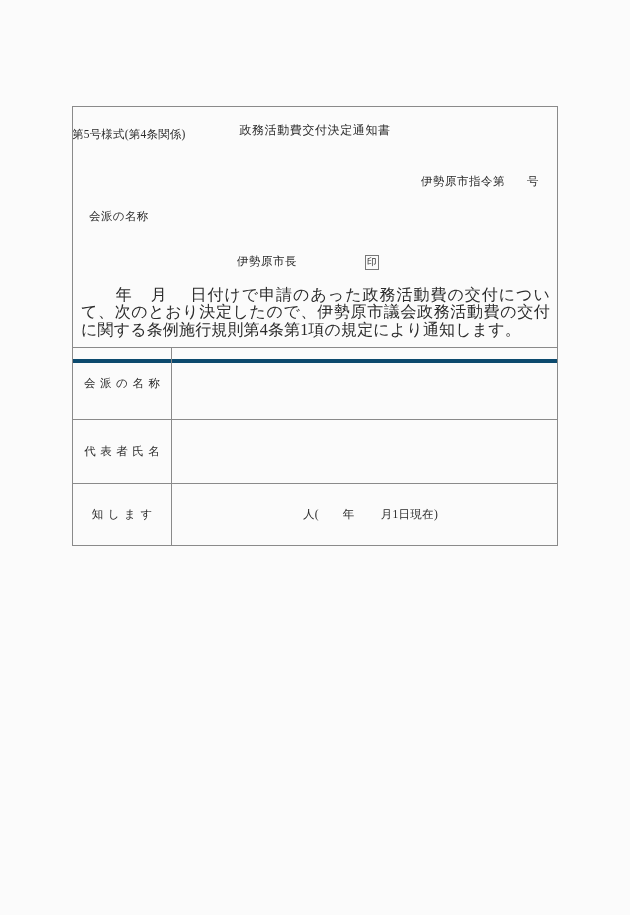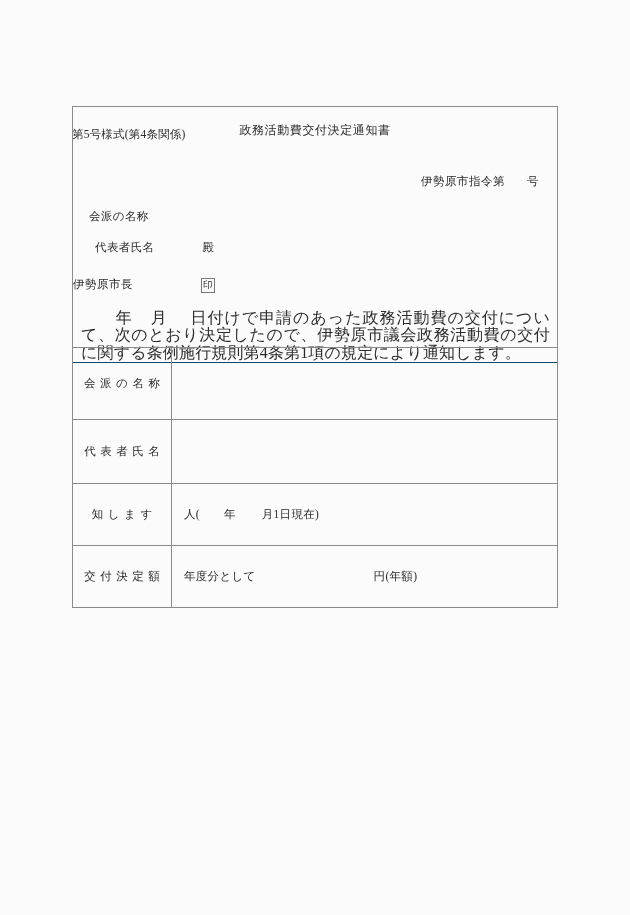--- a/index.html
+++ b/index.html
@@ -39,21 +39,21 @@
     top: 106px;
     width: 486px;
     box-sizing: border-box;
     border: 1px solid #8a8a8a;
     border-bottom: none;
   }
   .header-block {
     position: relative;
     height: 241px;
     box-sizing: border-box;
-    border-bottom: 1px solid #0c4a6e;
+    border-bottom: 4px solid #0c4a6e;
   }
   .doc-title {
     text-align: center;
     font-size: 12px;
     letter-spacing: 0.6px;
     margin-top: 15px;
     white-space: nowrap;
   }
   .number-line {
     text-align: right;
@@ -84,22 +84,22 @@
     padding-left: 22px;
     letter-spacing: 0.4px;
     white-space: nowrap;
   }
   .rep-line .dono {
     display: inline-block;
     margin-left: 48px;
   }
   .mayor-line {
     font-size: 11.5px;
-    margin-top: 22px;
-    text-align: left;
+    margin-top: 30px;
+    text-align: center;
     padding-right: 14px;
     letter-spacing: 0.5px;
     white-space: nowrap;
     position: relative;
   }
   .mayor-name {
     display: inline-block;
   }
   .seal-box {
     display: inline-block;
@@ -162,20 +162,21 @@
   }
   .doc-table td.label .wide {
     letter-spacing: 0.3px;
     display: inline-block;
     width: 74px;
     text-align: justify;
     text-align-last: justify;
   }
   .doc-table td.value {
     padding-left: 12px;
+    text-align: center;
   }
   .row-h-72 { height: 72px; }
   .row-h-64 { height: 64px; }
   .row-h-62 { height: 62px; }
   .row-h-108 { height: 108px; }
   .cell-members {
     text-align: left;
     padding-left: 105px;
     white-space: nowrap;
     letter-spacing: 0.3px;
@@ -210,23 +211,20 @@
 
       <div class="doc-title">政務活動費交付決定通知書</div>
 
       <div class="number-line">
         <span>伊勢原市指令第</span><span class="gapc"></span><span>号</span>
       </div>
 
 
       <div class="party-name">会派の名称</div>
 
-      <div class="rep-line">
-        <span>代表者氏名</span><span class="dono">殿</span>
-      </div>
 
       <div class="mayor-line">
         <span class="mayor-name">伊勢原市長</span><span class="seal-box">印</span>
       </div>
 
       <div class="body-text">
         <span class="indent"></span><span>年</span><span class="gapc-sm"></span><span>月</span><span class="gapc"></span><span>日付けで申請のあった政務活動費の交付について、次のとおり決定し</span><span>たので、伊勢原市議会政務活動費の交付に関する条例施行規則第4条第1項の規定により通</span><span>知します。</span>
       </div>
 
     </div>
@@ -239,20 +237,16 @@
         <td class="value"></td>
       </tr>
       <tr class="row-h-64">
         <td class="label"><span class="sp">代表者氏名</span></td>
         <td class="value"></td>
       </tr>
       <tr class="row-h-62">
         <td class="label"><span class="sp">知します</span></td>
         <td class="value cell-members"><span>人(</span><span class="mgap"></span><span>年</span><span class="mgap2"></span><span>月1日現在)</span></td>
       </tr>
-      <tr class="row-h-62">
-        <td class="label"><span class="sp">交付決定額</span></td>
-        <td class="value cell-amount"><span>年度分として</span><span class="amt-gap"></span><span>円(年額)</span></td>
-      </tr>
     </tbody>
   </table>
 
 </div>
 
 </body></html>

